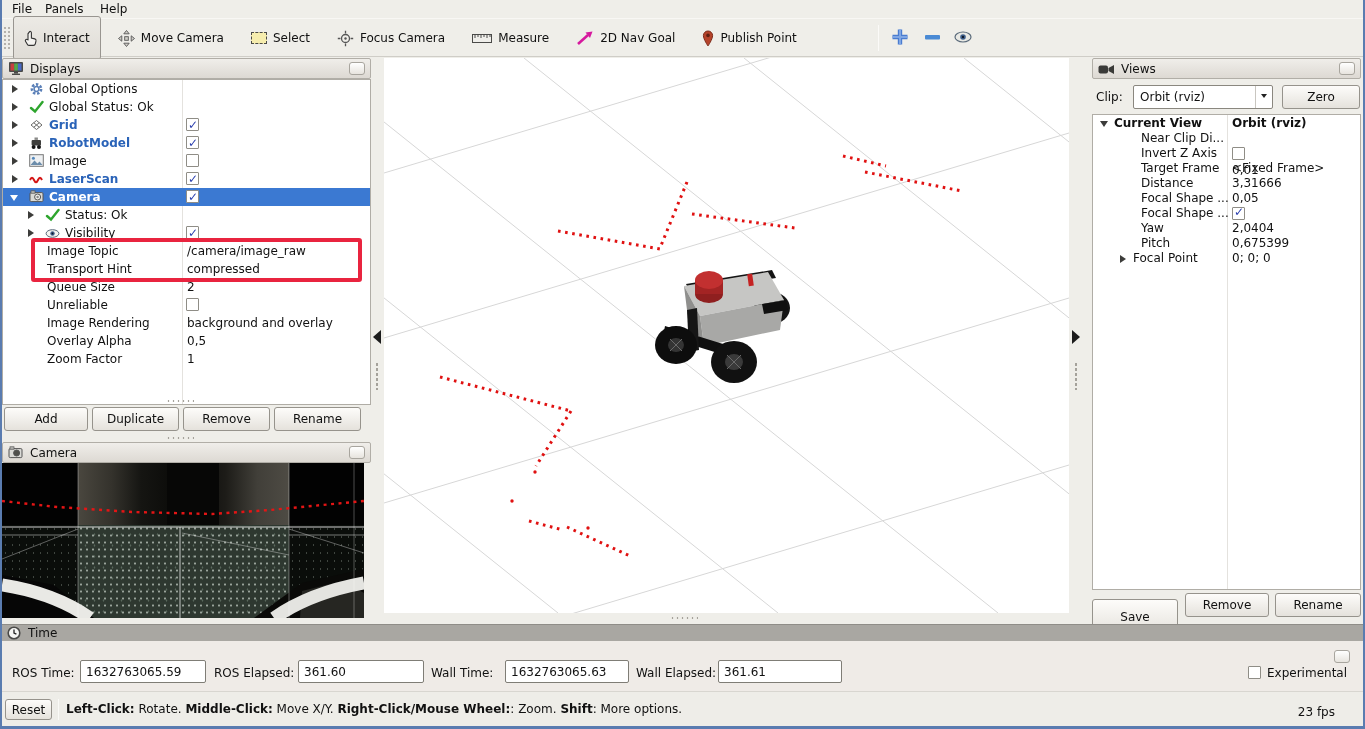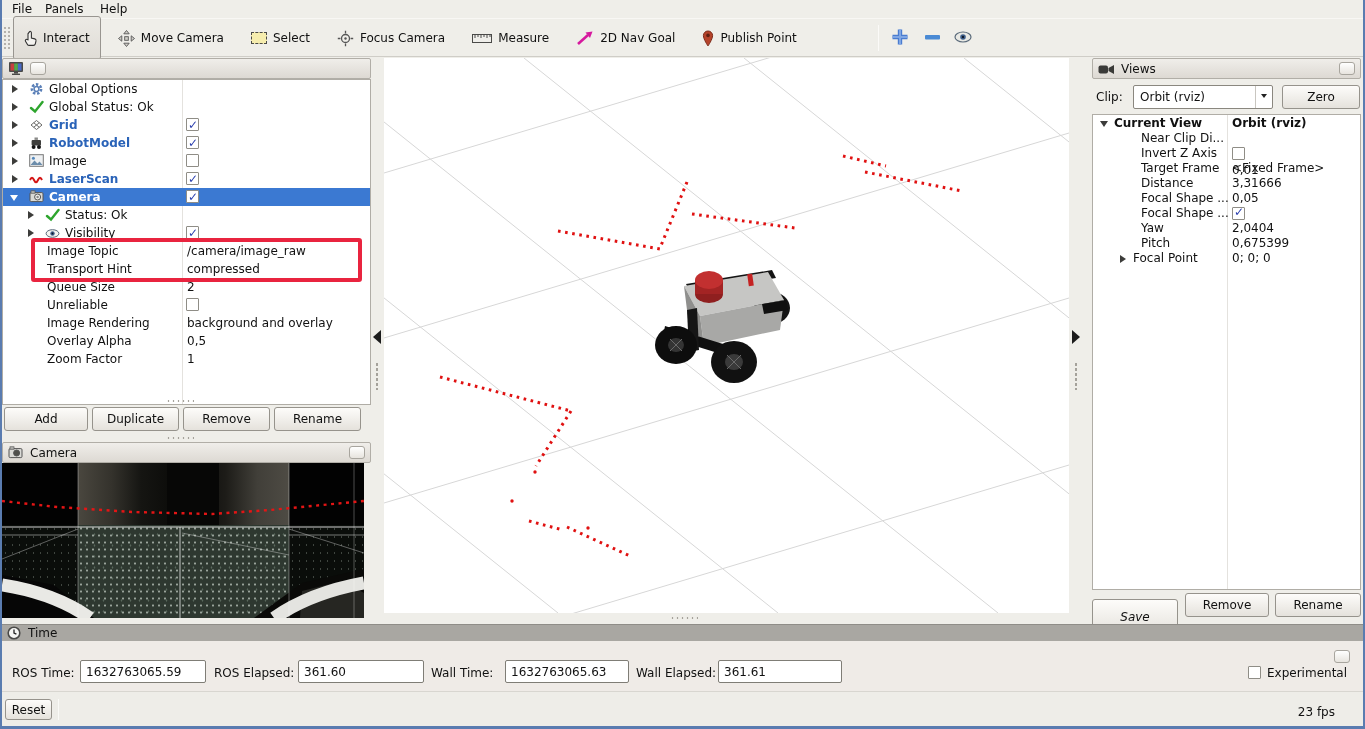--- a/index.html
+++ b/index.html
@@ -187,20 +187,21 @@
 
 <div class="abs phdr" style="left:2px;top:58px;width:369px;height:21px;">
   <svg width="16" height="15">
       <rect x="1" y="1" width="14" height="10" rx="1" fill="#4a4a48"></rect>
       <rect x="2.5" y="2.5" width="3.7" height="7" fill="#c84040"></rect>
       <rect x="6.2" y="2.5" width="3.7" height="7" fill="#55a84a"></rect>
       <rect x="9.9" y="2.5" width="3.6" height="7" fill="#4a6ac8"></rect>
       <rect x="6" y="11" width="4" height="1.6" fill="#4a4a48"></rect>
       <rect x="4" y="12.6" width="8" height="1.4" fill="#4a4a48"></rect>
     </svg>
+  <span class="title">Displays</span>
   <span class="hbtn"></span>
 </div>
 
 <div class="abs treebox" style="left:2px;top:79px;width:369px;height:326px;">
   <div class="coldiv" style="left:179px;"></div>
 </div>
 
 <div class="abs" style="left:2px;top:0;width:369px;">
   <div class="trow" style="top:80px;">
     <span class="exp c" style="left:9px;"></span>
@@ -480,21 +481,21 @@
     <span class="tlabel" style="left:48px;">Pitch</span>
     <span class="tval" style="left:139px;">0,675399</span>
   </div>
   <div class="vrow" style="top:251px;">
     <span class="exp c" style="left:27px;"></span>
     <span class="tlabel" style="left:40px;">Focal Point</span>
     <span class="tval" style="left:139px;">0; 0; 0</span>
   </div>
 </div>
 
-<div class="btn" style="left:1092px;top:599px;width:86px;height:36px;font-style:italic;">Save</div>
+<div class="btn" style="left:1092px;top:599px;width:86px;height:36px;">Save</div>
 <div class="btn" style="left:1185px;top:593px;width:84px;height:24px;">Remove</div>
 <div class="btn" style="left:1275px;top:593px;width:86px;height:24px;">Rename</div>
 
 <div class="abs time-hdr">
   <svg width="14" height="14">
       <circle cx="7" cy="7" r="5.8" fill="#f5f5f3" stroke="#4a4a48" stroke-width="1.6"></circle>
       <path d="M7 3.6 V7 L9.4 8.2" stroke="#222" stroke-width="1.3" fill="none"></path>
     </svg>
   <span>Time</span>
 </div>
@@ -510,14 +511,17 @@
 <input class="field" style="left: 505px; top: 660px; width: 124px;" value="1632763065.63">
 <span class="lbl" style="left:636px;top:666px;">Wall Elapsed:</span>
 <input class="field" style="left: 718px; top: 660px; width: 124px;" value="361.61">
 
 <span class="cb" style="left:1248px;top:666px;position:absolute;"></span>
 <span class="lbl" style="left:1267px;top:666px;">Experimental</span>
 
 <div id="statusbar" class="abs">
   <div class="btn" style="left:5px;top:7px;width:47px;height:21px;">Reset</div>
   <div class="abs" style="left:58px;top:7px;width:1px;height:21px;background:#d2d0ca;border-right:1px solid #fafaf7;"></div>
+  <div class="abs" style="left:66px;top:10px;white-space:nowrap;">
+    <span class="bold">Left-Click:</span><span> Rotate. </span><span class="bold">Middle-Click:</span><span> Move X/Y. </span><span class="bold">Right-Click/Mouse Wheel:</span><span>: Zoom. </span><span class="bold">Shift</span><span>: More options.</span>
+  </div>
   <span class="lbl" style="right:30px;top:13px;position:absolute;">23 fps</span>
 </div>
 
 </body></html>

